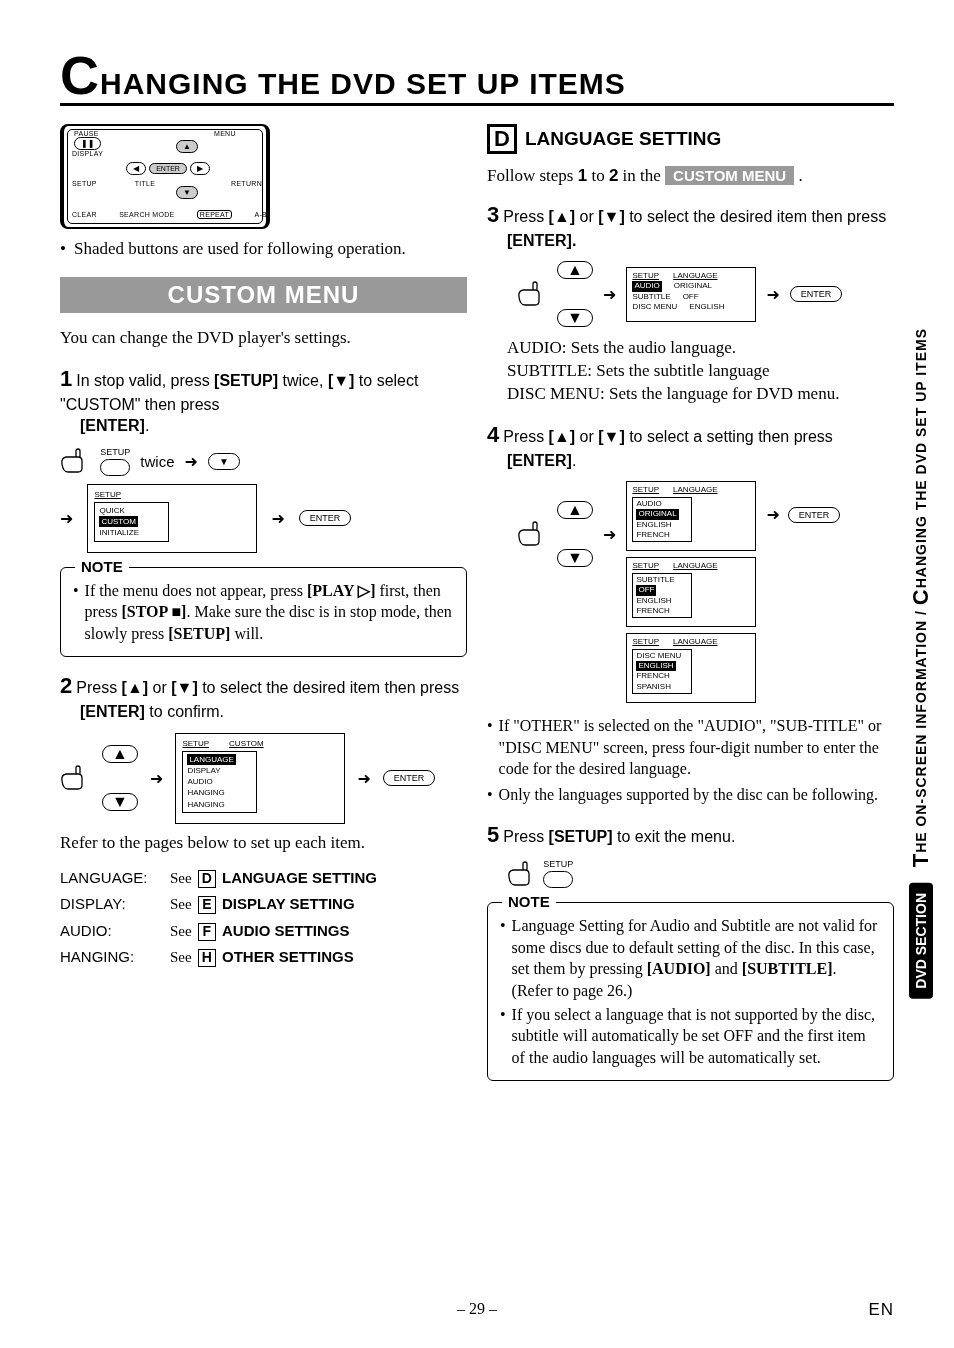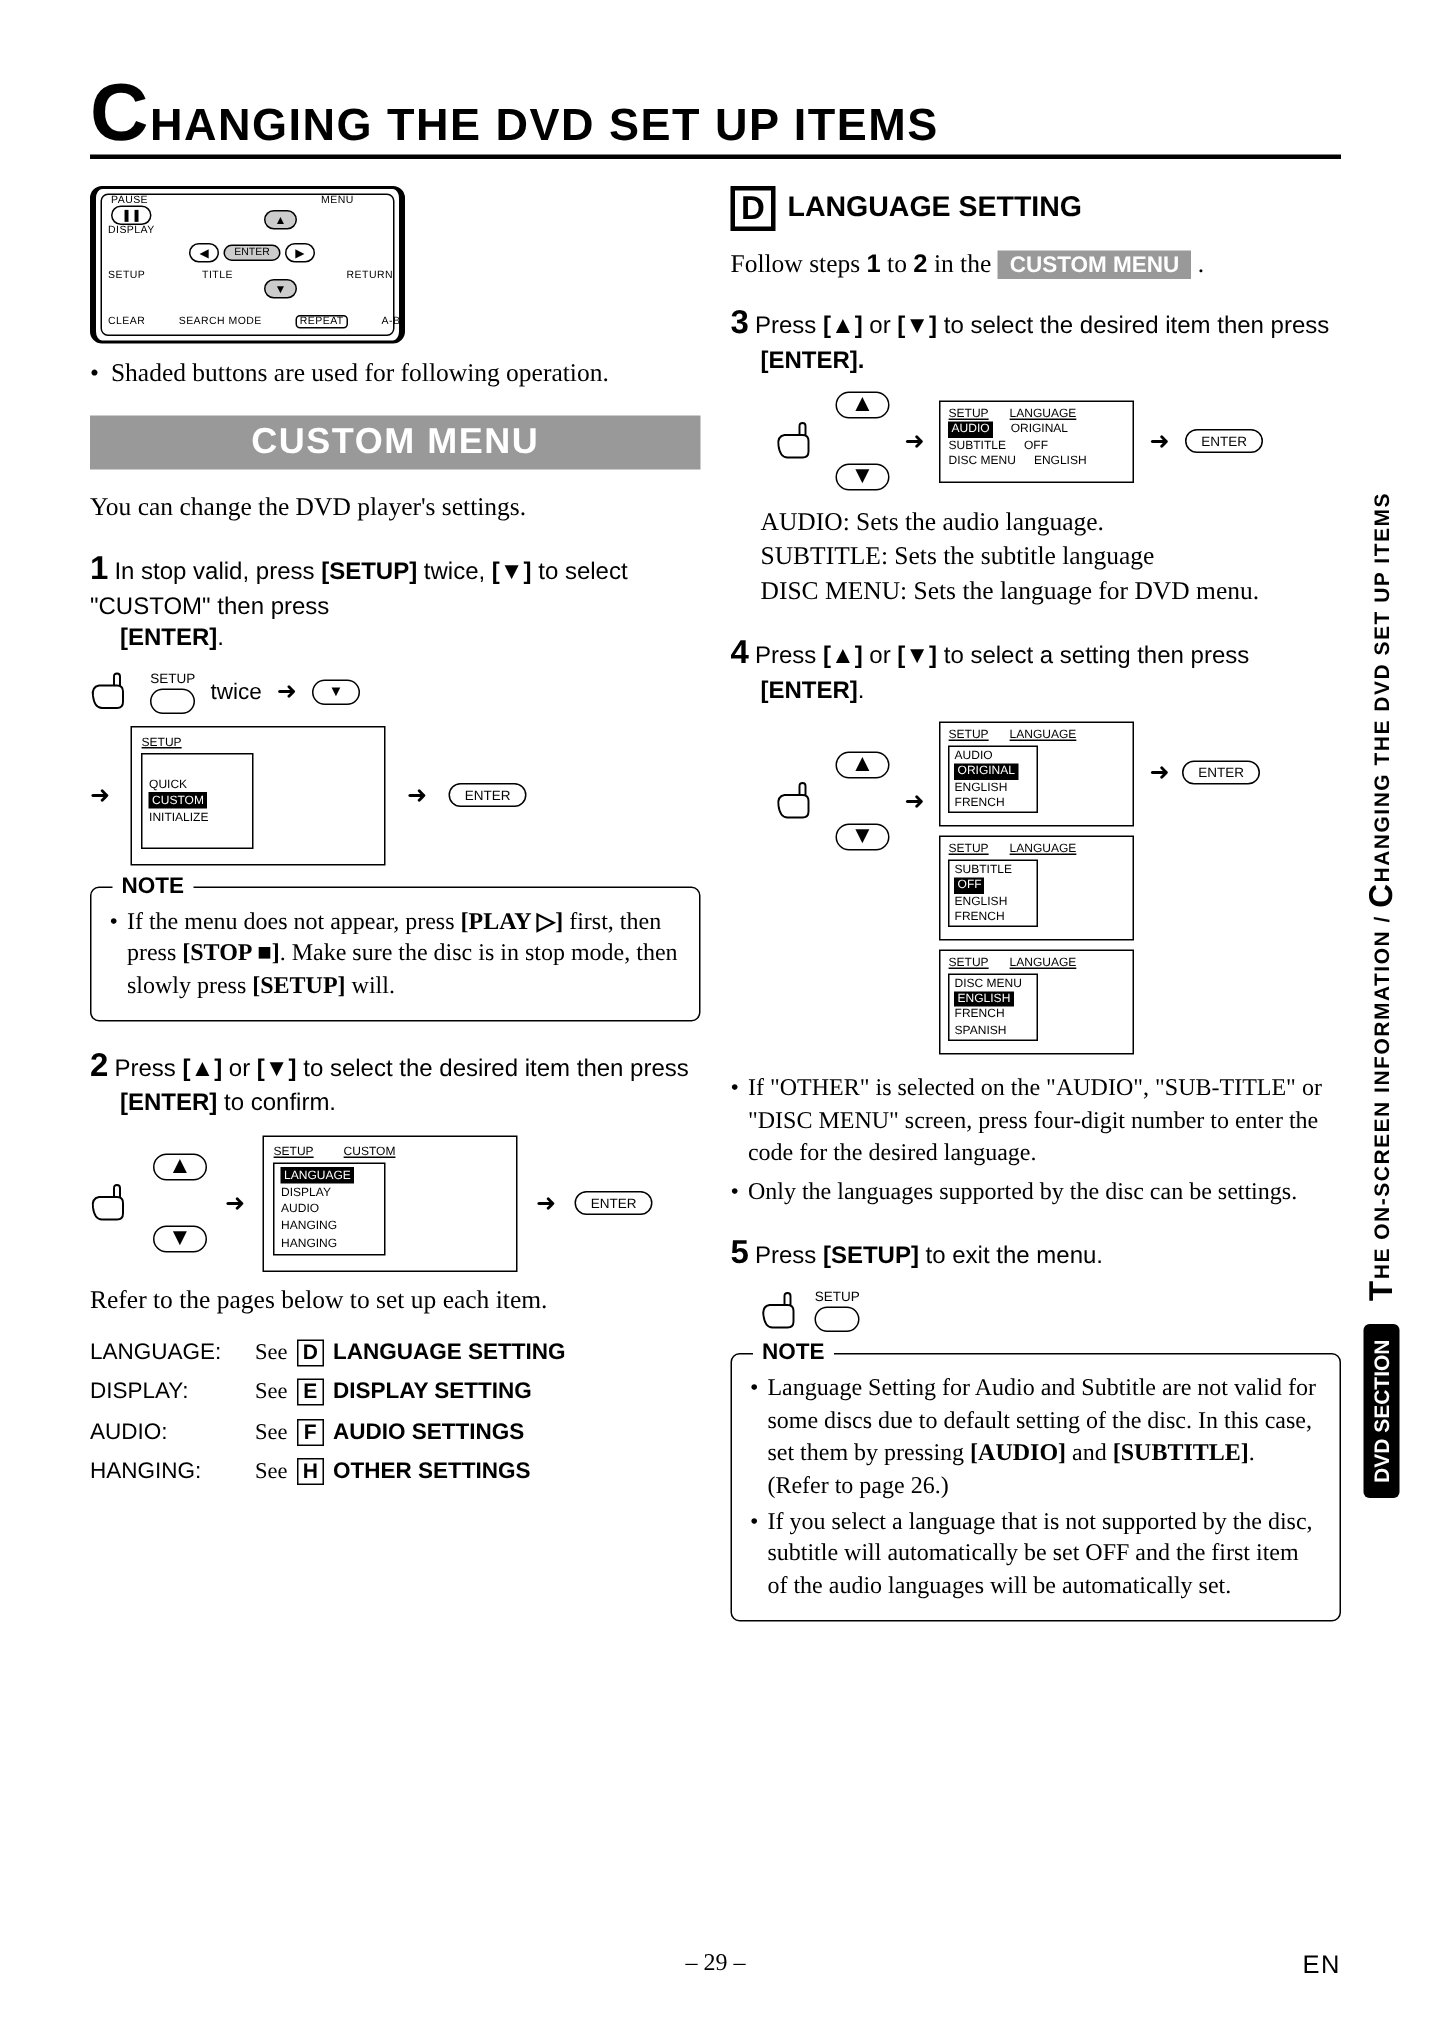--- a/index.html
+++ b/index.html
@@ -147,21 +147,21 @@
       <span class="arrow-r">➜</span>
       <span class="oval">▼</span>
     </div>
 
     <div class="diagram" style="margin-top:8px; gap:14px;">
       <span class="arrow-r">➜</span>
       <div class="screen-box">
         <div class="hdr">
             <span>SETUP</span>
           </div>
-        <div style="border:1px solid #000; margin-top:2px; padding:14px 4px; width:75px;">
+        <div style="border:1px solid #000; margin-top:2px; padding:2px 4px; width:75px;">
           <div>QUICK</div>
           <div><span class="hl">CUSTOM</span></div>
           <div>INITIALIZE</div>
         </div>
       </div>
       <span class="arrow-r">➜</span>
       <span class="oval" style="font-size:9px;">ENTER</span>
     </div>
 
     <div class="note-box">
@@ -342,21 +342,21 @@
       </div>
     </div>
 
     <ul style="list-style:none; margin-top:12px;">
       <li style="display:flex; gap:6px; font-size:16px; line-height:1.35;">
           <span>•</span>
           <span>If "OTHER" is selected on the "AUDIO", "SUB-TITLE" or "DISC MENU" screen, press four-digit number to enter the code for the desired language.</span>
         </li>
       <li style="display:flex; gap:6px; font-size:16px; line-height:1.35; margin-top:4px;">
           <span>•</span>
-          <span>Only the languages supported by the disc can be settings.</span>
+          <span>Only the languages supported by the disc can be following.</span>
         </li>
     </ul>
 
     <div class="step">
       <span class="step-num">5</span><span>Press </span><b>[SETUP]</b><span> to exit the menu.</span>
     </div>
     <div class="diagram" style="margin-left:20px; gap:6px;">
       <span class="hand"><svg viewBox="0 0 30 26">
             <path d="M2 16 Q1 10 6 9 L18 9 Q22 9 22 13 L22 20 Q22 24 18 24 L8 24 Q3 24 2 16 M16 9 L16 3 Q16 1 18 1 Q20 1 20 3 L20 9" fill="none" stroke="#000" stroke-width="1.3"></path>
           </svg></span>

